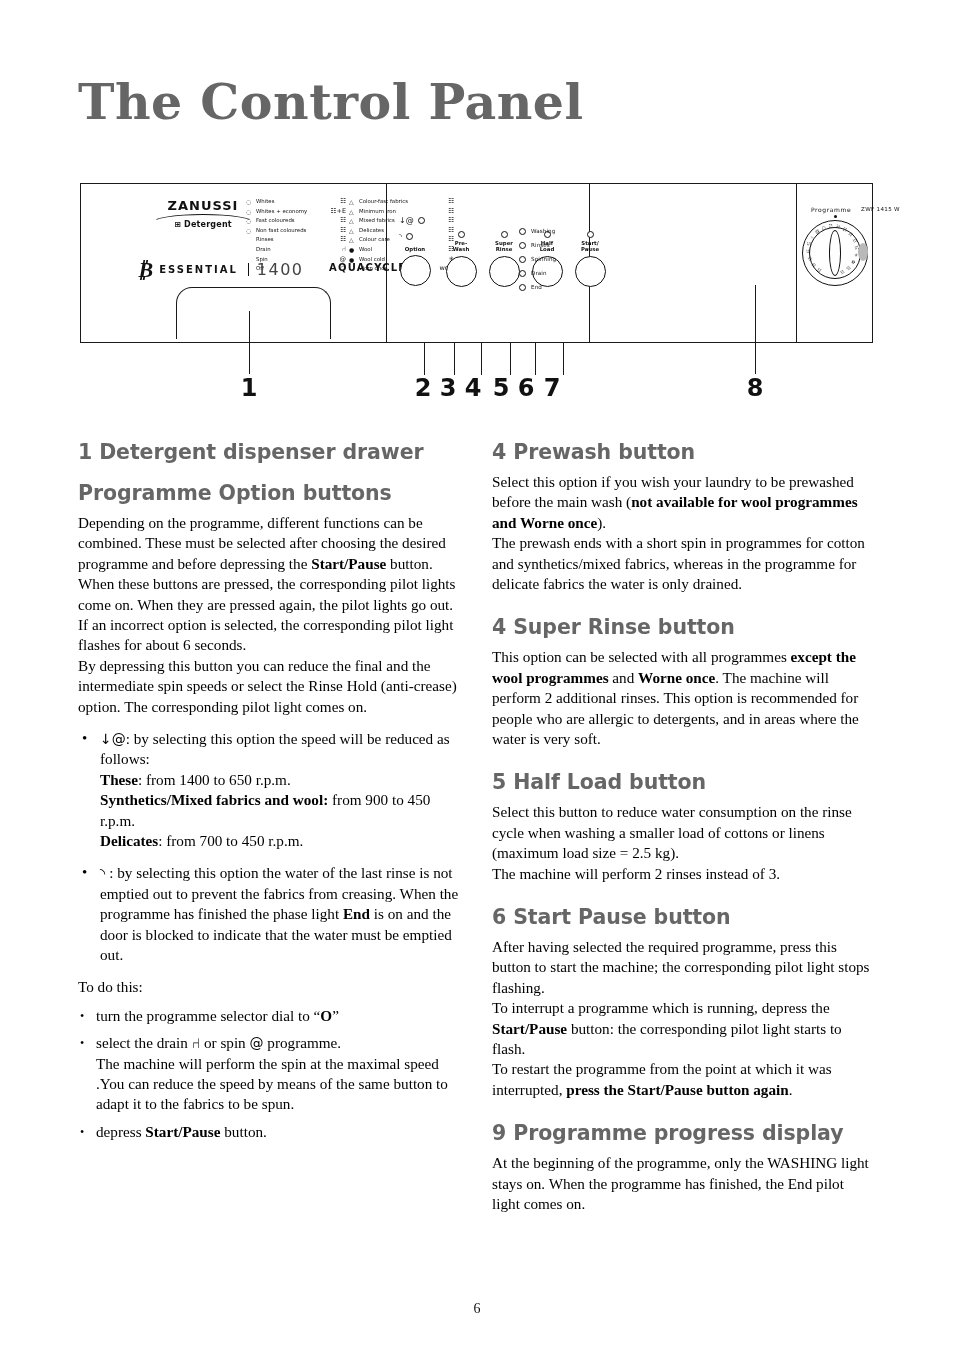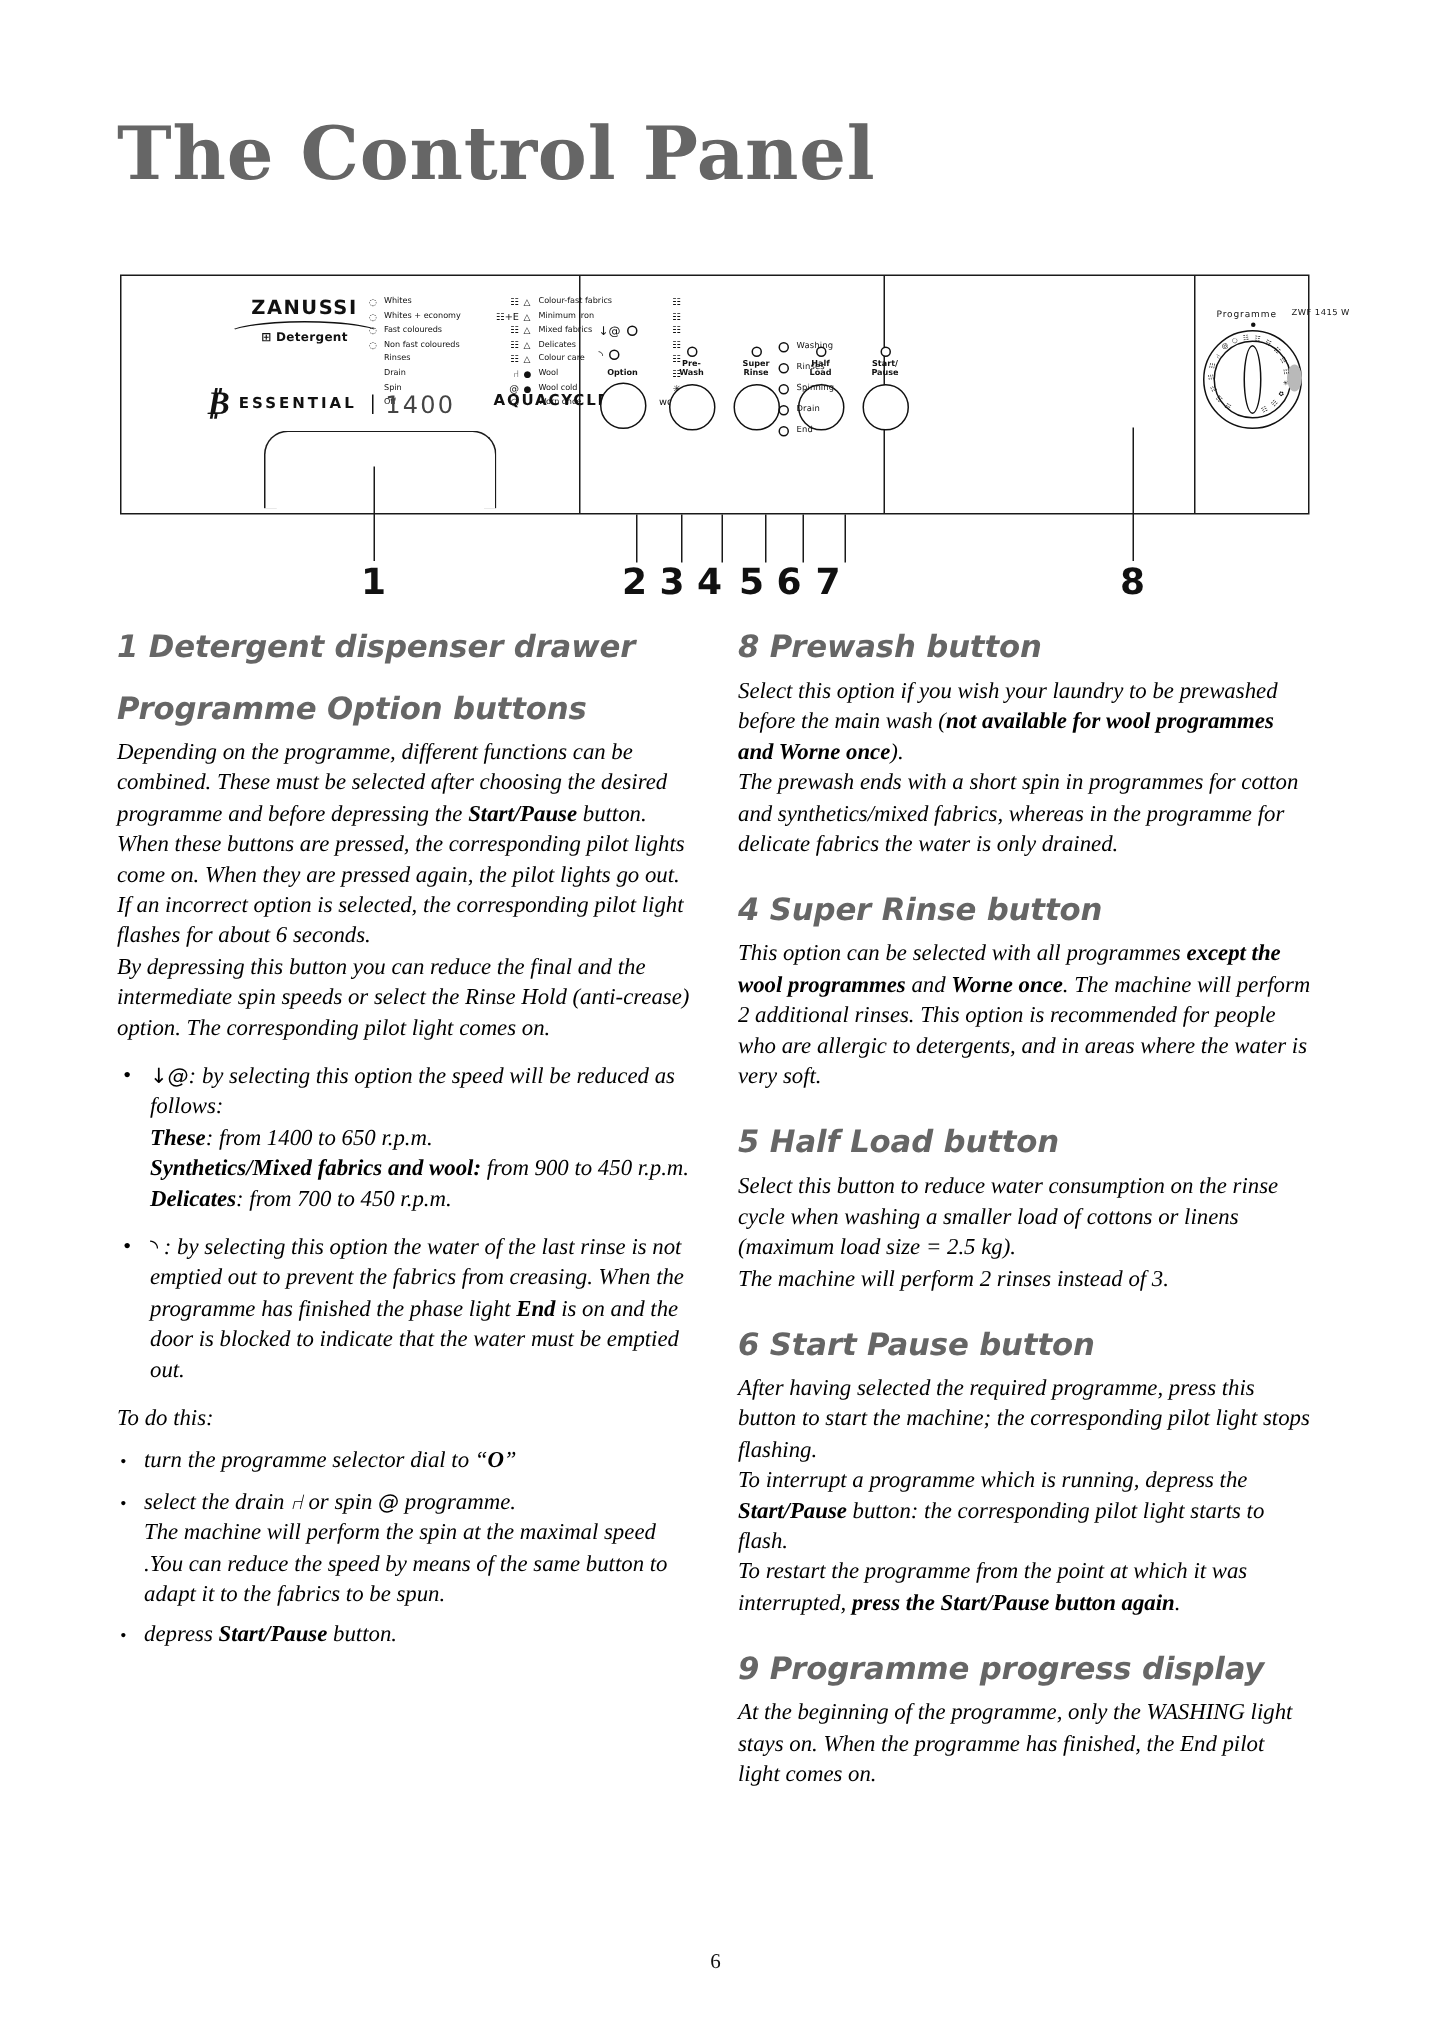--- a/index.html
+++ b/index.html
@@ -183,21 +183,21 @@
   
   .callout-line { position:absolute; width:0; border-left:1.6px solid #1a1a1a; }
   .callout-num {
     position:absolute;
     font-family:"DejaVu Sans", sans-serif;
     font-weight:bold; font-size:24px; color:#111;
     text-align:center;
   }
 
   
-  .col { position: absolute; top: 420px; width: 382px; font-style: italic; }
+  .col { position: absolute; top: 441px; width: 382px; }
   .col-left { left: 78px; }
   .col-right { left: 492px; }
 
   h2.sec {
     font-family: "DejaVu Sans", sans-serif;
     font-weight: bold;
     font-size: 20.5px;
     color: #666666;
     margin: 0 0 8px 0;
     line-height: 1.12;
@@ -500,21 +500,21 @@
         <span>The machine will perform the spin at the maximal speed .You can reduce the speed by means of the same button to adapt it to the fabrics to be spun.</span>
       </li>
       <li style="margin-top:7px;">
         <span>depress </span><span class="b">Start/Pause</span><span> button.</span>
       </li>
     </ul>
   </div>
 
   <div class="col col-right">
 
-    <h2 class="sec">8 Prewash button</h2>
+    <h2 class="sec">4 Prewash button</h2>
     <p class="body"><span>Select this option if you wish your laundry to be prewashed before the main wash (</span><span class="b">not available for wool programmes and Worne once</span><span>).</span></p>
     <p class="body">The prewash ends with a short spin in programmes for cotton and synthetics/mixed fabrics, whereas in the programme for delicate fabrics the water is only drained.</p>
 
     <h2 class="sec gap">4 Super Rinse button</h2>
     <p class="body"><span>This option can be selected with all programmes </span><span class="b">except the wool programmes</span><span> and </span><span class="b">Worne once</span><span>. The machine will perform 2 additional rinses. This option is recommended for people who are allergic to detergents, and in areas where the water is very soft.</span></p>
 
     <h2 class="sec gap">5 Half Load button</h2>
     <p class="body">Select this button to reduce water consumption on the rinse cycle when washing a smaller load of cottons or linens (maximum load size = 2.5 kg).</p>
     <p class="body">The machine will perform 2 rinses instead of 3.</p>
 

